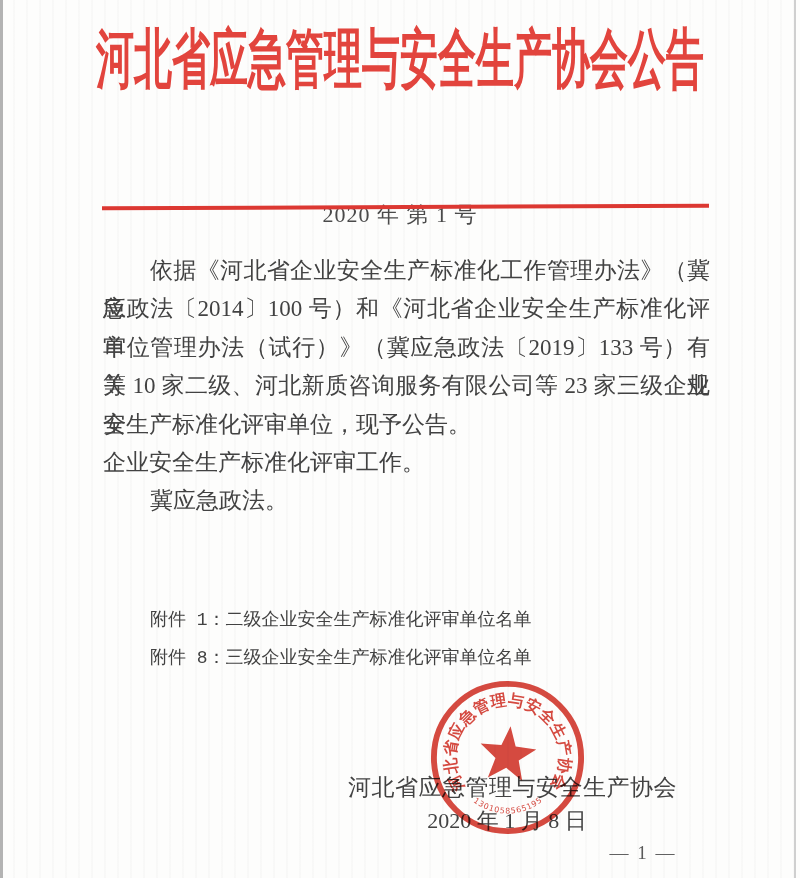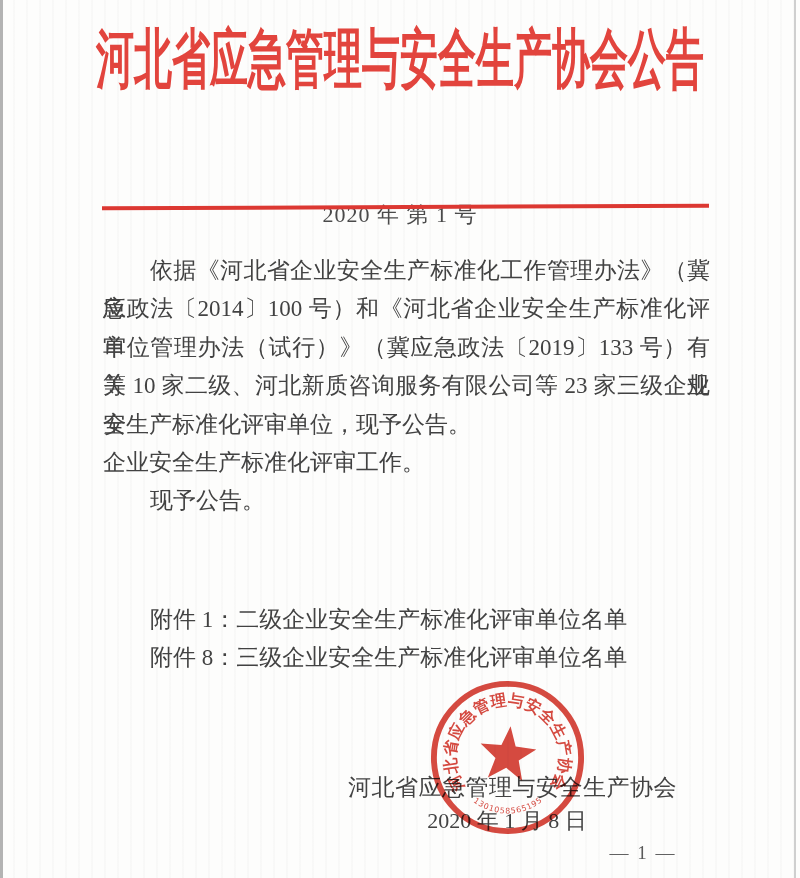--- a/index.html
+++ b/index.html
@@ -50,21 +50,21 @@
     white-space: nowrap;
   }
   .body-line.full {
     white-space: normal;
     text-align: justify;
     text-align-last: justify;
   }
   .body-line.indent { text-indent: 47px; }
   .attachments-block {
     position: absolute; left: 103px; top: 601px; width: 607px;
-    font-size: 23px; color: #424242;
+    font-size: 18px; color: #424242; font-family: Liberation Mono, monospace;
   }
   .attachment-line { height: 38.4px; line-height: 38.4px; padding-left: 47px; }
   .signature-name {
     position: absolute; left: 348px; top: 772px;
     font-size: 23px; color: #424242; letter-spacing: 0.5px;
     white-space: nowrap;
   }
   .signature-date {
     position: absolute; left: 407px; top: 806px; width: 200px;
     text-align: center;
@@ -107,21 +107,21 @@
 
   <div class="red-divider"></div>
 
   <div class="body-block">
     <div class="body-line full indent">依据《河北省企业安全生产标准化工作管理办法》（冀应</div>
     <div class="body-line full">急政法〔2014〕100 号）和《河北省企业安全生产标准化评审</div>
     <div class="body-line full">单位管理办法（试行）》（冀应急政法〔2019〕133 号）有关规</div>
     <div class="body-line full">等 10 家二级、河北新质咨询服务有限公司等 23 家三级企业安</div>
     <div class="body-line">全生产标准化评审单位，现予公告。</div>
     <div class="body-line">企业安全生产标准化评审工作。</div>
-    <div class="body-line indent">现予公告。</div>
+    <div class="body-line indent">冀应急政法。</div>
   </div>
 
   <div class="attachments-block">
     <div class="attachment-line">附件 1：二级企业安全生产标准化评审单位名单</div>
     <div class="attachment-line">附件 8：三级企业安全生产标准化评审单位名单</div>
   </div>
 
   <div class="signature-name">河北省应急管理与安全生产协会</div>
 
   <div class="signature-date">2020 年 1 月 8 日</div>

